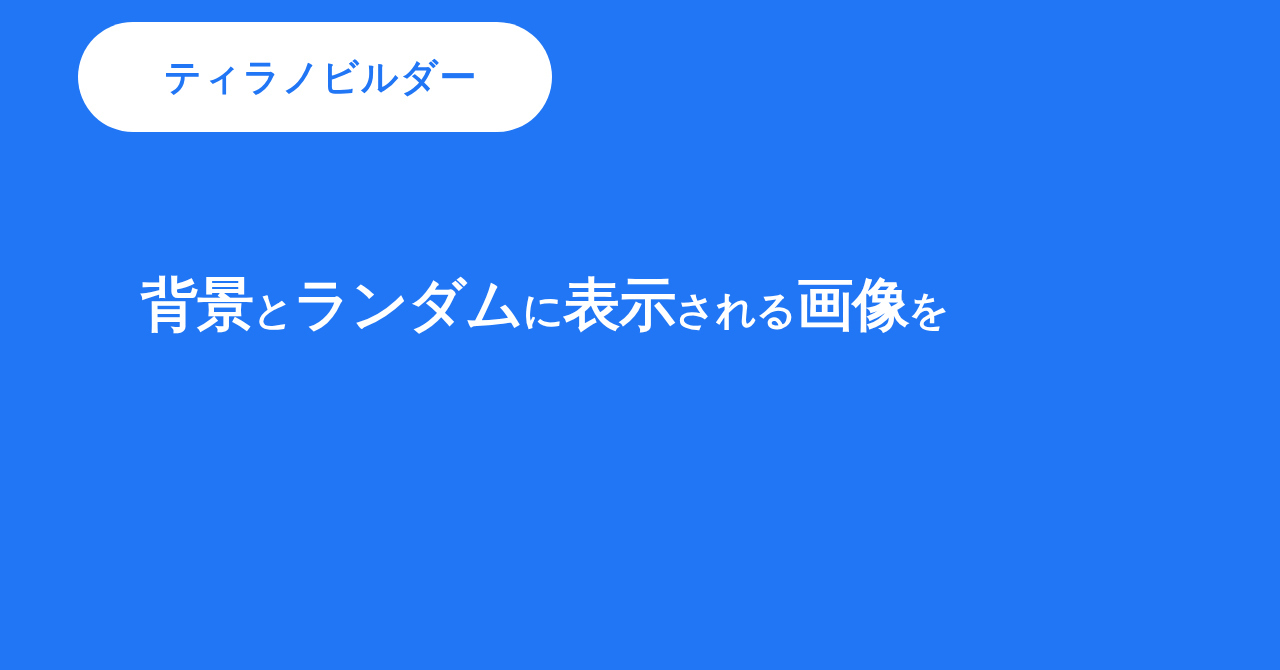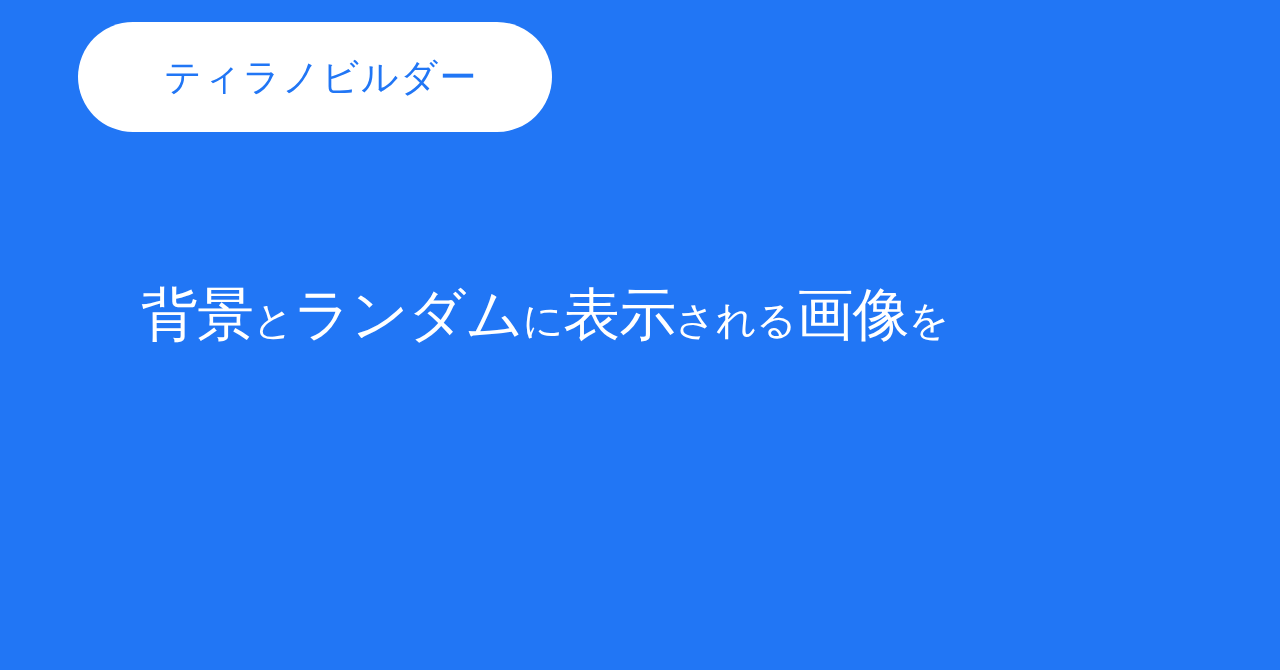--- a/index.html
+++ b/index.html
@@ -33,37 +33,37 @@
     border-radius: 55px;
     box-sizing: border-box;
     display: flex;
     align-items: center;
     justify-content: flex-start;
     padding-left: 86px;
   }
   #badge-label {
     color: #2176f5;
     font-size: 37px;
-    font-weight: normal;
+    font-weight: bold;
     letter-spacing: 1.5px;
     line-height: 1;
     white-space: nowrap;
     transform: scaleY(1.02);
     transform-origin: left center;
   }
 
   
   #headline {
     position: absolute;
     left: 141px;
-    top: 280px;
+    top: 262px;
     width: 1060px;
     color: #ffffff;
-    font-weight: normal;
-    line-height: 68px;
+    font-weight: bold;
+    line-height: 84px;
     white-space: nowrap;
   }
   .hl-line {
     display: block;
     height: 122px;
     white-space: nowrap;
   }
   
   .big {
     font-size: 57px;

